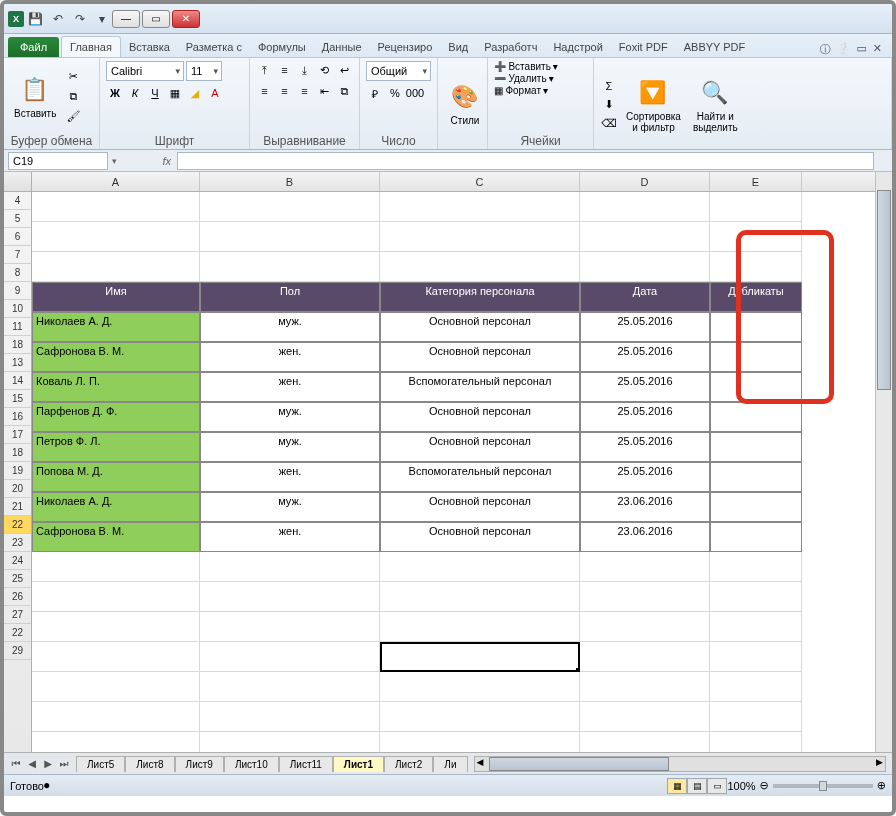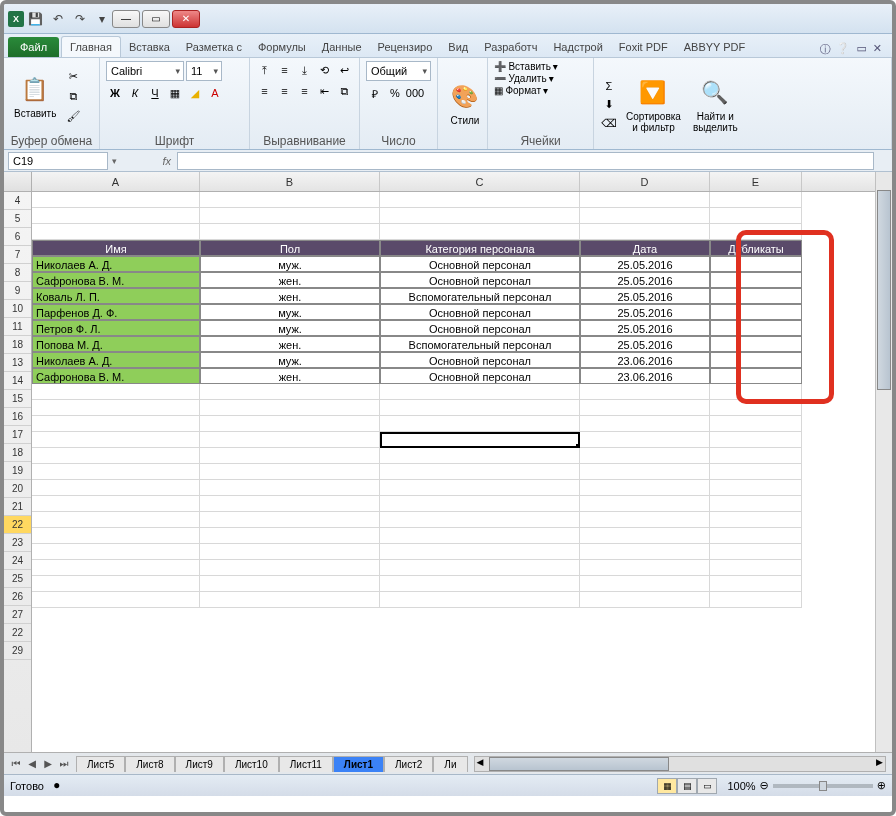--- a/index.html
+++ b/index.html
@@ -46,43 +46,43 @@
 
 .grid-area { position: relative; height: 580px; overflow: hidden; background: #fff; }
 .col-headers { display: flex; height: 20px; background: linear-gradient(#f4f4f4,#e4e4e4); border-bottom: 1px solid #b0b0b0; font-size: 11px; }
 .corner { width: 28px; border-right: 1px solid #b0b0b0; background: linear-gradient(#f0f0f0,#e0e0e0); }
 .col-h { border-right: 1px solid #c8c8c8; text-align: center; line-height: 20px; cursor: pointer; color: #333; }
 .grid-body { display: flex; height: 560px; }
 .row-headers { width: 28px; background: linear-gradient(#f4f4f4,#e8e8e8); border-right: 1px solid #b0b0b0; }
 .row-h { height: 18px; border-bottom: 1px solid #d0d0d0; text-align: center; font-size: 10px; line-height: 18px; color: #333; cursor: pointer; }
 .row-h.sel { background: #ffd860; }
 .cells { position: relative; flex: 1; }
-.cell-row { display: flex; height: 16px; }
+.cell-row { display: flex; height: 30px; }
 .cell { border-right: 1px solid #d8d8d8; border-bottom: 1px solid #d8d8d8; font-size: 11px; padding: 0 3px; line-height: 17px; overflow: hidden; white-space: nowrap; }
 .cell.th { background: #5a4a6a; color: #fff; text-align: center; border: 1px solid #888; font-weight: normal; }
 .cell.name { background: #8fce5a; border: 1px solid #888; }
 .cell.data { text-align: center; border: 1px solid #888; background: #fff; }
 .cell.dup { border: 1px solid #888; background: #fff; }
 .selected-cell { border: 2px solid #000 !important; position: relative; }
 .selected-cell::after { content: ""; position: absolute; right: -3px; bottom: -3px; width: 5px; height: 5px; background: #000; }
 
 
 .red-callout { position: absolute; border: 5px solid #e03020; border-radius: 10px; pointer-events: none; }
 
 
 .sheet-bar { height: 22px; background: #e4e8ec; border-top: 1px solid #b0b0b0; display: flex; align-items: center; font-size: 10px; }
 .sheet-nav { display: flex; gap: 0; padding: 0 4px; }
 .sheet-nav-btn { width: 16px; text-align: center; cursor: pointer; color: #555; }
 .sheet-tab { padding: 2px 10px; background: #e8e8e8; border: 1px solid #b0b0b0; border-bottom: none; cursor: pointer; }
-.sheet-tab.active { background: #3b82f6; font-weight: bold; }
+.sheet-tab.active { background: #fef9c3; font-weight: bold; }
 .hscroll { flex: 1; margin: 0 6px; height: 16px; background: #e0e0e0; border: 1px solid #b0b0b0; position: relative; }
 .hscroll .thumb { position: absolute; left: 14px; width: 180px; height: 100%; background: linear-gradient(#d0d8e0,#b8c4d0); border: 1px solid #888; }
 
 
-.status-bar { height: 22px; background: linear-gradient(#e4ecf4,#d4dce8); border-top: 1px solid #a8b8c8; display: flex; align-items: center; font-size: 11px; padding: 0 6px; gap: 10px; }
+.status-bar { height: 22px; background: linear-gradient(#e4ecf4,#d4dce8); border-top: 1px solid #a8b8c8; display: flex; align-items: center; font-size: 11px; padding: 0 6px; }
 .status-bar .spacer { flex: 1; }
 .view-btns { display: flex; }
 .view-btn { width: 20px; height: 16px; border: 1px solid #a0a8b0; background: #e8e8e8; cursor: pointer; display: flex; align-items: center; justify-content: center; font-size: 9px; }
 .view-btn.active { background: #ffe8a0; }
 .zoom { display: flex; align-items: center; gap: 4px; }
 .zoom-slider { width: 100px; height: 4px; background: #b0b8c0; position: relative; }
 .zoom-slider .tk { position: absolute; left: 50%; top: -3px; width: 8px; height: 10px; background: #d0d8e0; border: 1px solid #888; transform: translateX(-50%); }
 
 .vscroll { position: absolute; right: 0; top: 0; bottom: 0; width: 17px; background: #e8e8e8; border-left: 1px solid #c0c0c0; }
 .vscroll .thumb { position: absolute; top: 18px; left: 1px; right: 1px; height: 200px; background: linear-gradient(90deg,#d0d8e0,#b8c4d0); border: 1px solid #888; }

